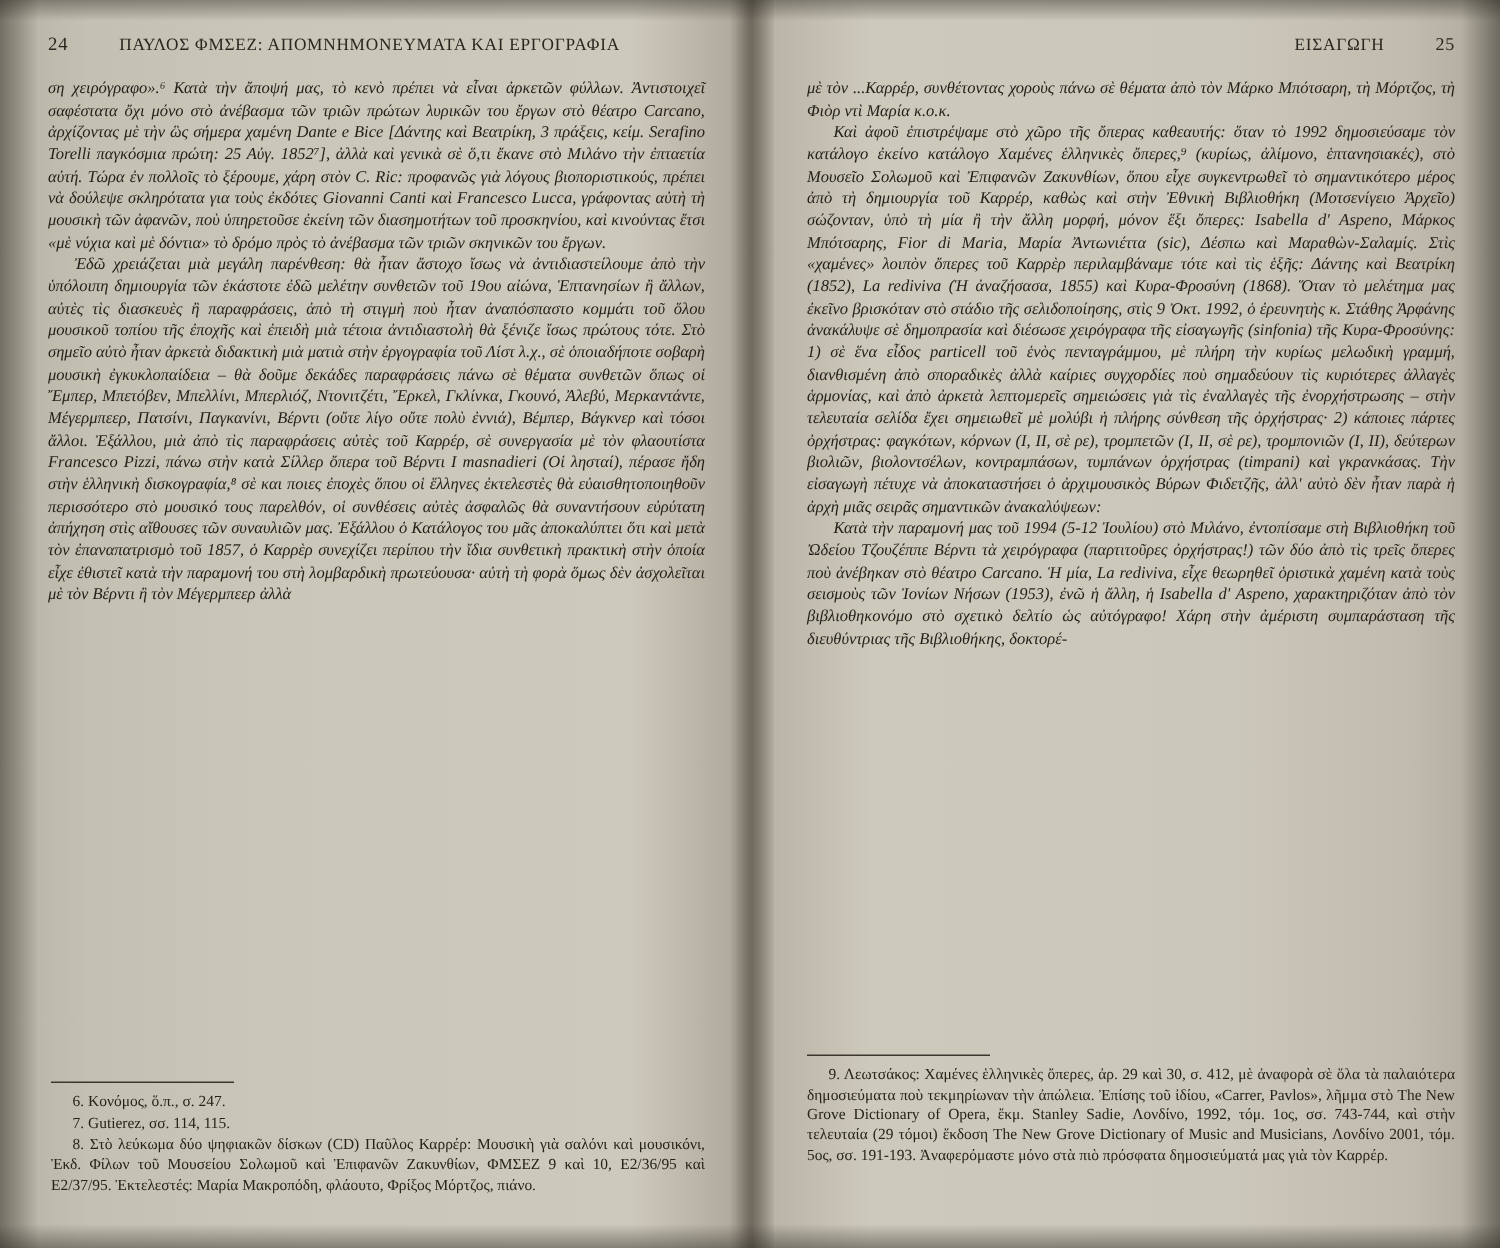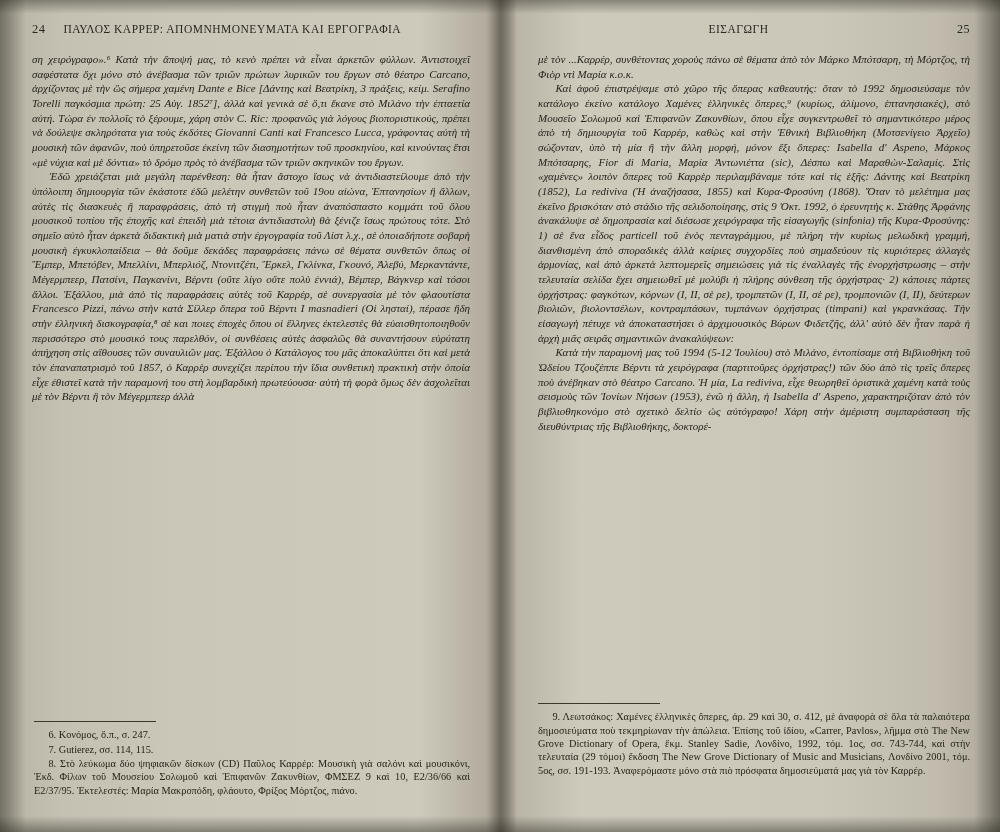--- a/index.html
+++ b/index.html
@@ -39,32 +39,33 @@
     padding-right: 30px;
   }
   .running-head {
     display: flex;
     align-items: baseline;
     font-size: 11.5px;
     letter-spacing: 0.5px;
     color: #2a2720;
     margin-bottom: 14px;
     height: 16px;
+    gap: 16px;
   }
   .rh-left .folio {
     margin-right: 18px;
     font-size: 12.5px;
   }
   .rh-left .title {
     flex: 1;
     text-align: left;
   }
   .rh-right .title {
     flex: 1;
-    text-align: center;
+    text-align: right;
   }
   .rh-right .folio {
     margin-left: 18px;
     font-size: 12px;
   }
   .body-text {
     font-size: 11px;
     line-height: 1.335;
     text-align: justify;
     color: #221f19;
@@ -140,34 +141,34 @@
   }
 </style>
 </head>
 <body>
 
 <div class="spread">
 
   <div class="page page-left">
     <div class="running-head rh-left">
       <span class="folio">24</span>
-      <span class="title">ΠΑΥΛΟΣ ΚΑΡΡΕΡ: ΑΠΟΜΝΗΜΟΝΕΥΜΑΤΑ ΚΑΙ ΕΡΓΟΓΡΑΦΙΑ</span>
+      <span class="title">ΠΑΥΛΟΣ ΦΜΣΕΖ: ΑΠΟΜΝΗΜΟΝΕΥΜΑΤΑ ΚΑΙ ΕΡΓΟΓΡΑΦΙΑ</span>
     </div>
 
     <div class="body-text">
       <p class="noindent">ση χειρόγραφο».⁶ Κατὰ τὴν ἄποψή μας, τὸ κενὸ πρέπει νὰ εἶναι ἀρκετῶν φύλλων. Ἀντιστοιχεῖ σαφέστατα ὄχι μόνο στὸ ἀνέβασμα τῶν τριῶν πρώτων λυρικῶν του ἔργων στὸ θέατρο Carcano, ἀρχίζοντας μὲ τὴν ὣς σήμερα χαμένη Dante e Bice [Δάντης καὶ Βεατρίκη, 3 πράξεις, κείμ. Serafino Torelli παγκόσμια πρώτη: 25 Αὐγ. 1852⁷], ἀλλὰ καὶ γενικὰ σὲ ὅ,τι ἔκανε στὸ Μιλάνο τὴν ἐπταετία αὐτή. Τώρα ἐν πολλοῖς τὸ ξέρουμε, χάρη στὸν C. Ric: προφανῶς γιὰ λόγους βιοποριστικούς, πρέπει νὰ δούλεψε σκληρότατα για τοὺς ἐκδότες Giovanni Canti καὶ Francesco Lucca, γράφοντας αὐτὴ τὴ μουσικὴ τῶν ἀφανῶν, ποὺ ὑπηρετοῦσε ἐκείνη τῶν διασημοτήτων τοῦ προσκηνίου, καὶ κινούντας ἔτσι «μὲ νύχια καὶ μὲ δόντια» τὸ δρόμο πρὸς τὸ ἀνέβασμα τῶν τριῶν σκηνικῶν του ἔργων.</p>
       <p>Ἐδῶ χρειάζεται μιὰ μεγάλη παρένθεση: θὰ ἦταν ἄστοχο ἴσως νὰ ἀντιδιαστείλουμε ἀπὸ τὴν ὑπόλοιπη δημιουργία τῶν ἑκάστοτε ἐδῶ μελέτην συνθετῶν τοῦ 19ου αἰώνα, Ἑπτανησίων ἢ ἄλλων, αὐτὲς τὶς διασκευὲς ἢ παραφράσεις, ἀπὸ τὴ στιγμὴ ποὺ ἦταν ἀναπόσπαστο κομμάτι τοῦ ὅλου μουσικοῦ τοπίου τῆς ἐποχῆς καὶ ἐπειδὴ μιὰ τέτοια ἀντιδιαστολὴ θὰ ξένιζε ἴσως πρώτους τότε. Στὸ σημεῖο αὐτὸ ἦταν ἀρκετὰ διδακτικὴ μιὰ ματιὰ στὴν ἐργογραφία τοῦ Λίστ λ.χ., σὲ ὁποιαδήποτε σοβαρὴ μουσικὴ ἐγκυκλοπαίδεια – θὰ δοῦμε δεκάδες παραφράσεις πάνω σὲ θέματα συνθετῶν ὅπως οἱ Ἔμπερ, Μπετόβεν, Μπελλίνι, Μπερλιόζ, Ντονιτζέτι, Ἔρκελ, Γκλίνκα, Γκουνό, Ἀλεβύ, Μερκαντάντε, Μέγερμπεερ, Πατσίνι, Παγκανίνι, Βέρντι (οὔτε λίγο οὔτε πολὺ ἐννιά), Βέμπερ, Βάγκνερ καὶ τόσοι ἄλλοι. Ἐξάλλου, μιὰ ἀπὸ τὶς παραφράσεις αὐτὲς τοῦ Καρρέρ, σὲ συνεργασία μὲ τὸν φλαουτίστα Francesco Pizzi, πάνω στὴν κατὰ Σίλλερ ὄπερα τοῦ Βέρντι I masnadieri (Οἱ λησταί), πέρασε ἤδη στὴν ἑλληνικὴ δισκογραφία,⁸ σὲ και ποιες ἐποχὲς ὅπου οἱ ἕλληνες ἐκτελεστὲς θὰ εὐαισθητοποιηθοῦν περισσότερο στὸ μουσικό τους παρελθόν, οἱ συνθέσεις αὐτὲς ἀσφαλῶς θὰ συναντήσουν εὐρύτατη ἀπήχηση στὶς αἴθουσες τῶν συναυλιῶν μας. Ἐξάλλου ὁ Κατάλογος του μᾶς ἀποκαλύπτει ὅτι καὶ μετὰ τὸν ἐπαναπατρισμὸ τοῦ 1857, ὁ Καρρὲρ συνεχίζει περίπου τὴν ἴδια συνθετικὴ πρακτικὴ στὴν ὁποία εἶχε ἐθιστεῖ κατὰ τὴν παραμονή του στὴ λομβαρδικὴ πρωτεύουσα· αὐτὴ τὴ φορὰ ὅμως δὲν ἀσχολεῖται μὲ τὸν Βέρντι ἢ τὸν Μέγερμπεερ ἀλλὰ</p>
     </div>
 
     <div class="fn-block">
       <hr class="rule">
       <div class="footnotes">
         <p>6. Κονόμος, ὅ.π., σ. 247.</p>
         <p>7. Gutiеrеz, σσ. 114, 115.</p>
-        <p>8. Στὸ λεύκωμα δύο ψηφιακῶν δίσκων (CD) Παῦλος Καρρέρ: Μουσικὴ γιὰ σαλόνι καὶ μουσικόνι, Ἐκδ. Φίλων τοῦ Μουσείου Σολωμοῦ καὶ Ἐπιφανῶν Ζακυνθίων, ΦΜΣΕΖ 9 καὶ 10, Ε2/36/66 καὶ Ε2/37/95. Ἐκτελεστές: Μαρία Μακροπόδη, φλάουτο, Φρίξος Μόρτζος, πιάνο.</p>
+        <p>8. Στὸ λεύκωμα δύο ψηφιακῶν δίσκων (CD) Παῦλος Καρρέρ: Μουσικὴ γιὰ σαλόνι καὶ μουσικόνι, Ἐκδ. Φίλων τοῦ Μουσείου Σολωμοῦ καὶ Ἐπιφανῶν Ζακυνθίων, ΦΜΣΕΖ 9 καὶ 10, Ε2/36/95 καὶ Ε2/37/95. Ἐκτελεστές: Μαρία Μακροπόδη, φλάουτο, Φρίξος Μόρτζος, πιάνο.</p>
       </div>
     </div>
   </div>
 
   <div class="page page-right">
     <div class="running-head rh-right">
       <span class="title">ΕΙΣΑΓΩΓΗ</span>
       <span class="folio">25</span>
     </div>
 

